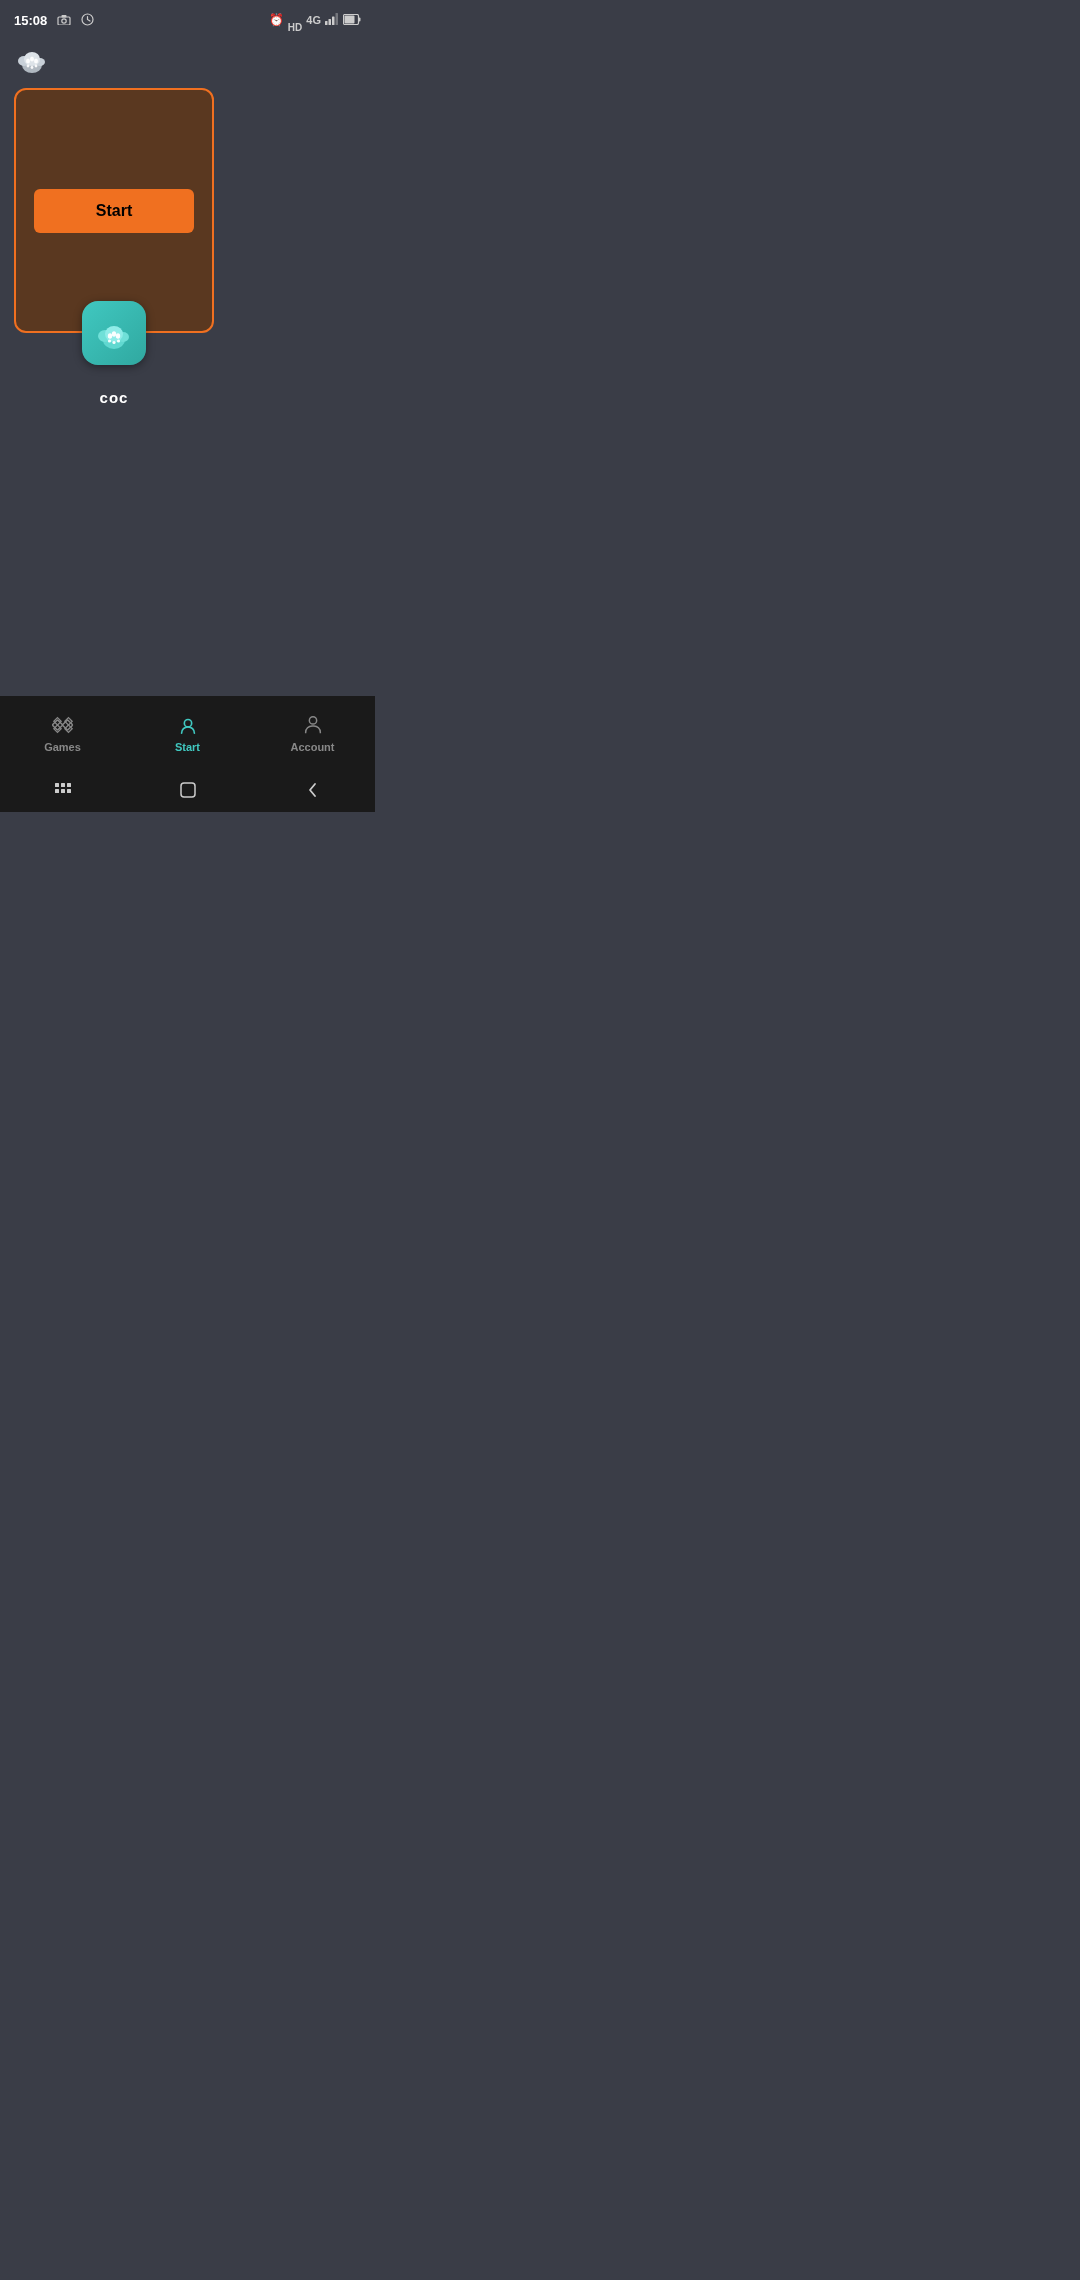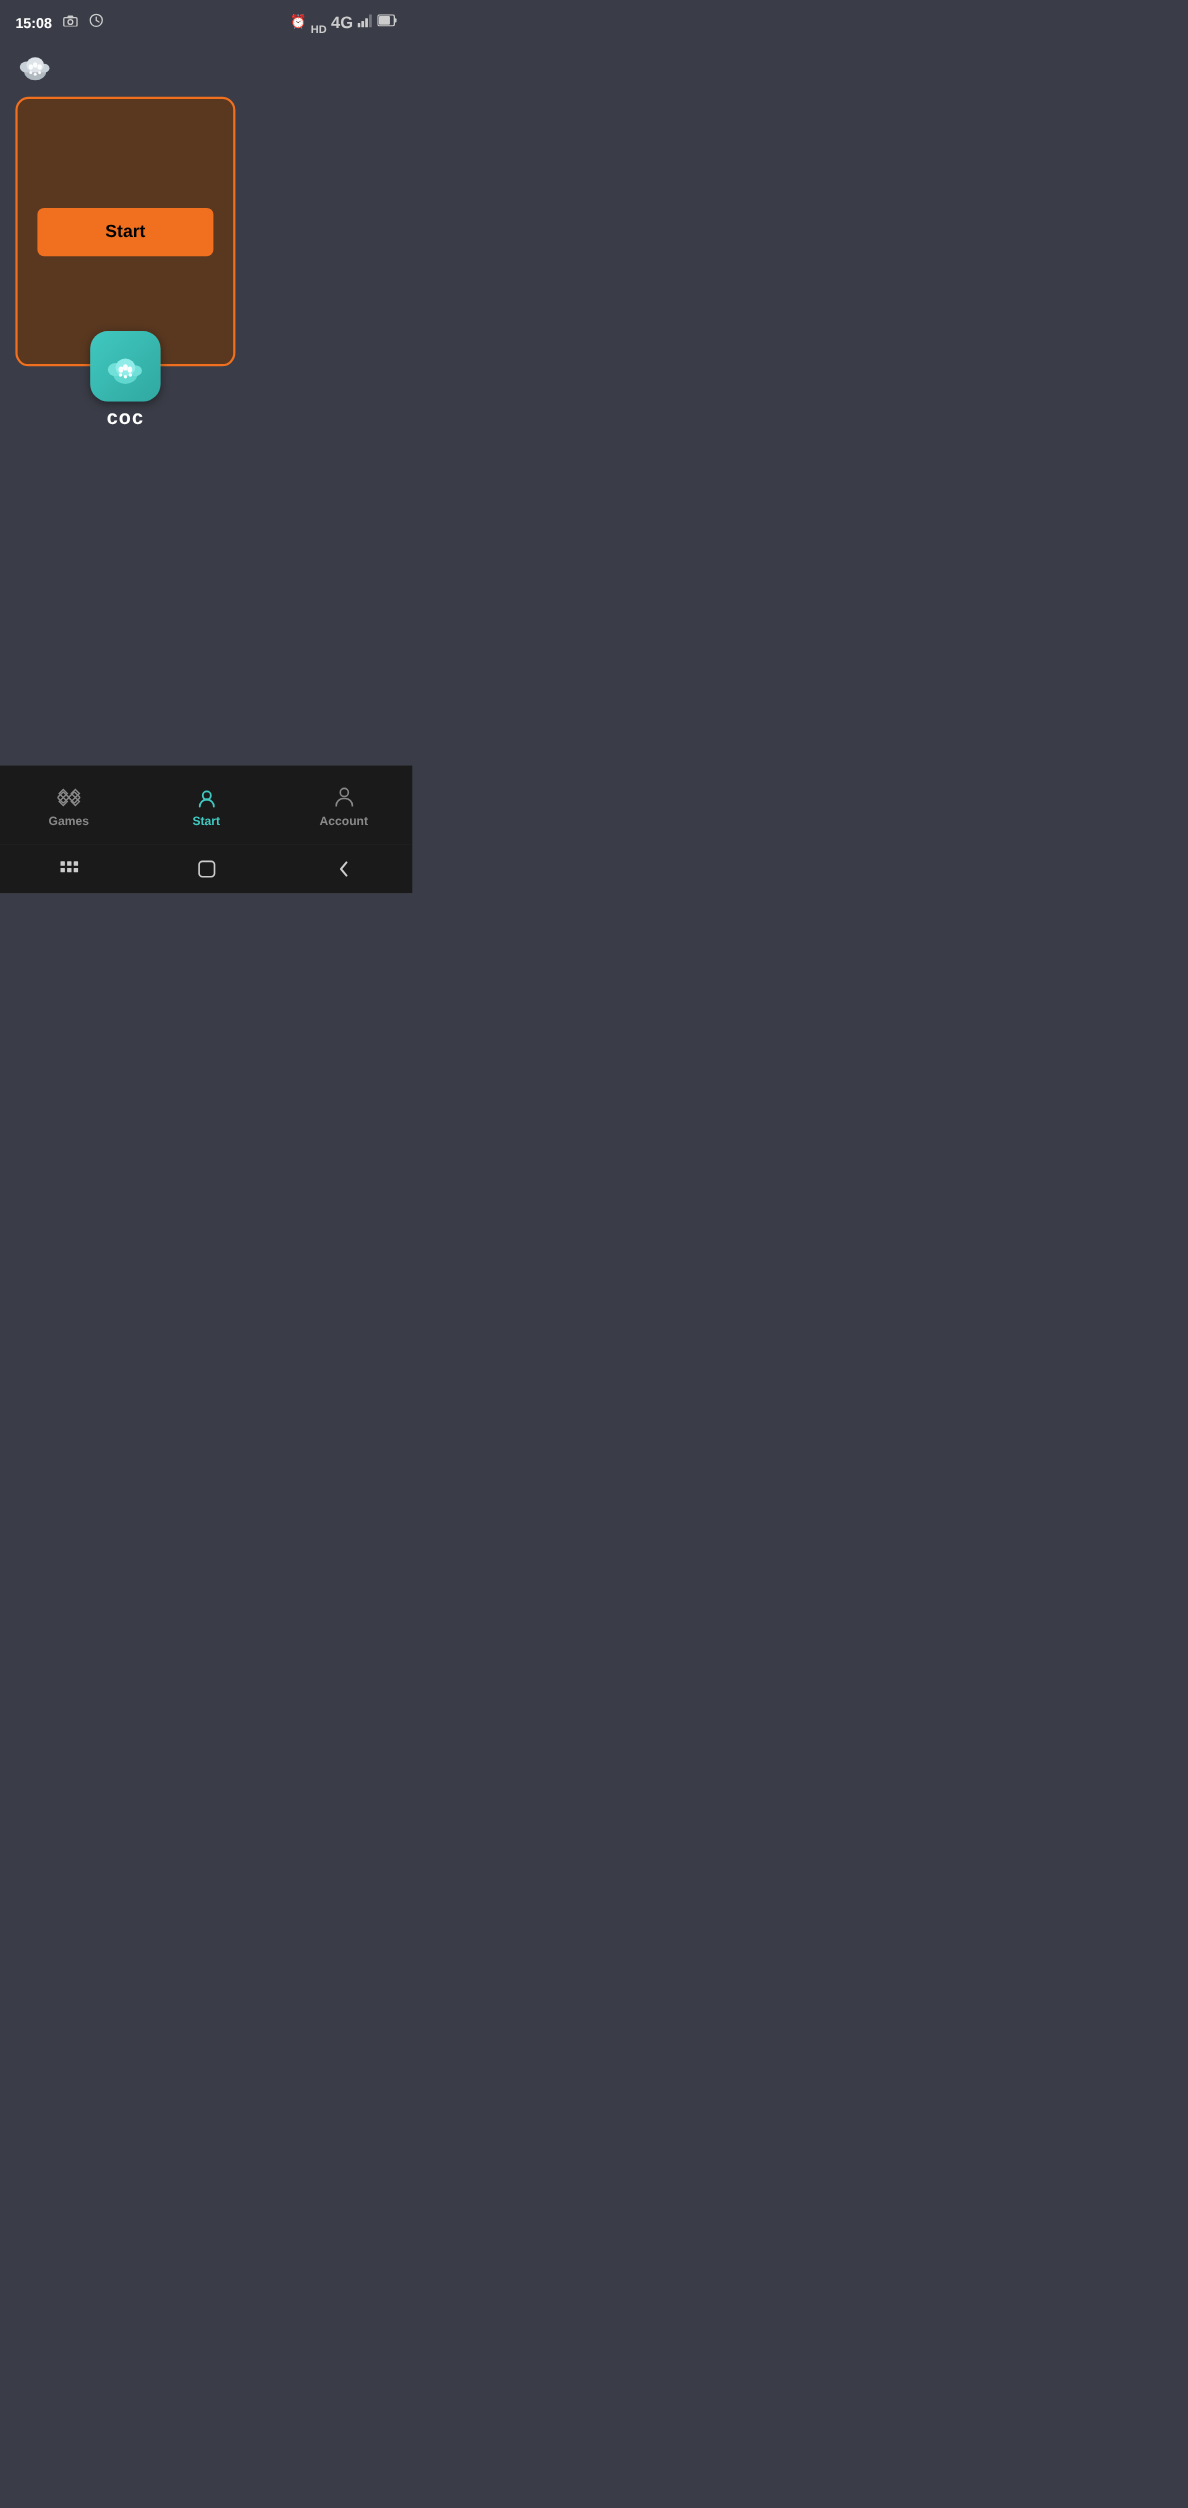--- a/index.html
+++ b/index.html
@@ -123,23 +123,23 @@
       align-items: center;
       justify-content: center;
       margin-top: -32px;
       position: relative;
       z-index: 2;
       box-shadow: 0 2px 8px rgba(0,0,0,0.4);
     }
 
     .game-label {
       color: #ffffff;
-      font-size: 18px;
+      font-size: 15px;
       font-weight: bold;
-      margin-top: 4px;
+      margin-top: 24px;
       letter-spacing: 1px;
     }
 
     
     .bottom-nav {
       height: 72px;
       background-color: #1a1a1a;
       display: flex;
       align-items: center;
       justify-content: space-around;
@@ -216,21 +216,21 @@
     <span class="status-icon">
       <svg width="13" height="13" viewBox="0 0 13 13" fill="none">
         <circle cx="6.5" cy="6.5" r="5.5" stroke="#cccccc" stroke-width="1.2"></circle>
         <polyline points="6.5,3.5 6.5,6.5 9,8" stroke="#cccccc" stroke-width="1.2" stroke-linecap="round"></polyline>
       </svg>
     </span>
   </div>
   <div class="status-right">
     <span style="color:#cccccc;font-size:12px;">⏰</span>
     <span style="font-size:10px;font-weight:bold;color:#cccccc;margin-top:14px;">HD</span>
-    <span style="font-size:15px;font-weight:bold;color:#cccccc;">4G</span>
+    <span style="font-size:11px;font-weight:bold;color:#cccccc;">4G</span>
     <span>
       <svg width="14" height="12" viewBox="0 0 14 12" fill="#cccccc">
         <rect x="0" y="8" width="2.5" height="4" rx="0.5"></rect>
         <rect x="3.5" y="6" width="2.5" height="6" rx="0.5"></rect>
         <rect x="7" y="3.5" width="2.5" height="8.5" rx="0.5"></rect>
         <rect x="10.5" y="0" width="2.5" height="12" rx="0.5" opacity="0.4"></rect>
       </svg>
     </span>
     <span>
       <svg width="18" height="11" viewBox="0 0 18 11" fill="#cccccc">

